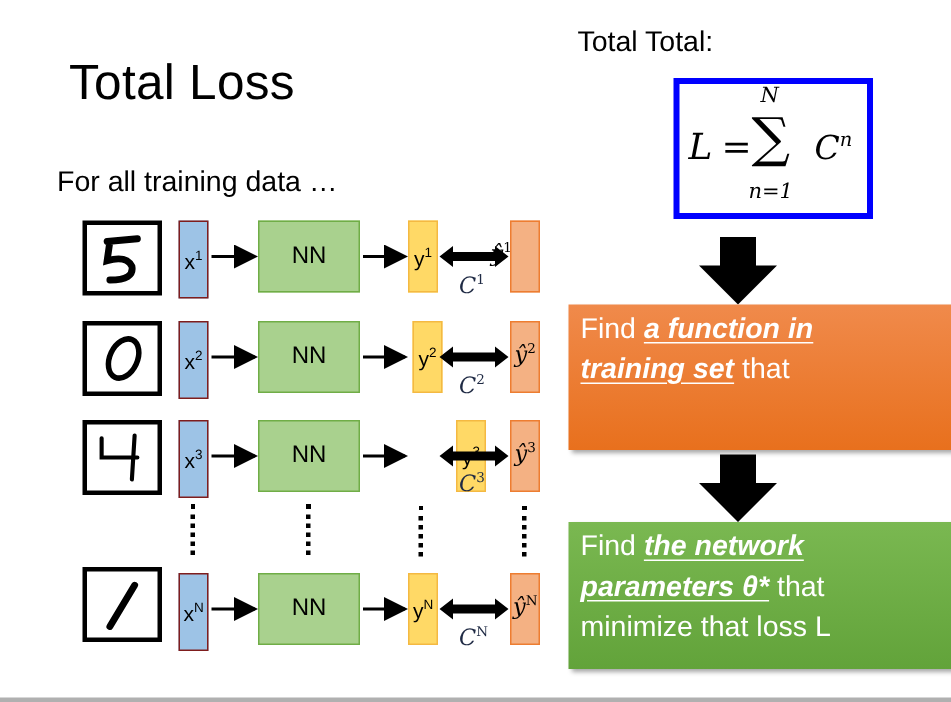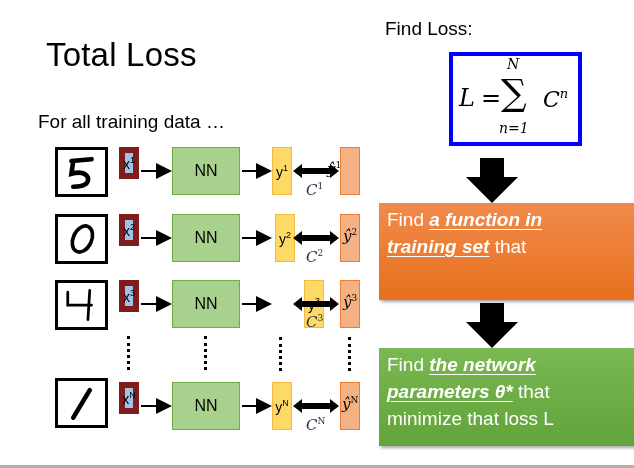--- a/index.html
+++ b/index.html
@@ -3,21 +3,21 @@
 <meta charset="utf-8">
 <style>
   html, body { margin:0; padding:0; }
   body { width:634px; height:468px; position:relative; background:#ffffff; overflow:hidden;
          font-family:"Liberation Sans", "DejaVu Sans", sans-serif; color:#000; }
   .abs { position:absolute; }
   .title { left:46px; top:36px; font-size:33px; font-weight:normal; letter-spacing:0.2px; }
   .subtitle { left:38px; top:111px; font-size:19px; }
   .digit { width:53px; height:50px; border:3px solid #000; background:#fff; box-sizing:border-box; }
   .digit svg { width:100%; height:100%; display:block; }
-  .xbox { width:20px; height:32px; background:#9dc3e6; border:6px solid #7f1d1d; box-sizing:border-box;
+  .xbox { width:20px; height:52px; background:#9dc3e6; border:1px solid #7f1d1d; box-sizing:border-box;
           font-size:14px; display:flex; align-items:center; justify-content:center; }
   .nn { width:68px; height:48px; background:#a9d18e; border:1px solid #70ad47; box-sizing:border-box;
         font-size:16px; display:flex; align-items:center; justify-content:center; }
   .ybox { width:20px; height:48px; background:#ffd966; border:1px solid #f4b942; box-sizing:border-box;
           font-size:14px; display:flex; align-items:center; justify-content:center; }
   .yhbox { width:20px; height:48px; background:#f4b183; border:1px solid #ed7d31; box-sizing:border-box; }
   .yhat { font-family:"DejaVu Serif", serif; font-style:italic; font-size:15px; }
   .cost { font-family:"DejaVu Serif", serif; font-style:italic; font-size:15px; color:#1f2a44; }
   sup { font-size:9px; vertical-align:6px; font-style:normal; }
   .vdots { width:4px; border-left:3px dotted #000; height:34px; }
@@ -129,21 +129,21 @@
   </g>
   <g>
     <line x1="141" y1="406" x2="170" y2="406" stroke="#000" stroke-width="2" marker-end="url(#ah)"></line>
     <line x1="242" y1="406" x2="270" y2="406" stroke="#000" stroke-width="2" marker-end="url(#ah)"></line>
     <path d="M293 406 L302 399 L302 403 L330 403 L330 399 L339 406 L330 413 L330 409 L302 409 L302 413 Z" fill="#000"></path>
   </g>
   <path d="M480 158 L504 158 L504 177 L518 177 L492 203 L466 177 L480 177 Z" fill="#000"></path>
   <path d="M480 303 L504 303 L504 322 L518 322 L492 348 L466 322 L480 322 Z" fill="#000"></path>
 </svg>
 
-<div class="abs rt-label">Find Loss:</div>
+<div class="abs rt-label">Total Total:</div>
 <div class="abs loss-box">
   <span class="abs formula" style="left:6px;top:28px;font-size:24px;">L</span>
   <span class="abs formula" style="left:28px;top:28px;font-size:24px;font-style:normal;">=</span>
   <span class="abs formula" style="left:54px;top:0px;font-size:14px;">N</span>
   <span class="abs formula" style="left:48px;top:16px;font-size:36px;font-style:normal;">∑</span>
   <span class="abs formula" style="left:46px;top:64px;font-size:14px;">n=1</span>
   <span class="abs formula" style="left:90px;top:30px;font-size:22px;"><span>C</span><sup style="font-size:13px;vertical-align:9px;font-style:italic;">n</sup></span>
 </div>
 
 <div class="abs step-box orange">

